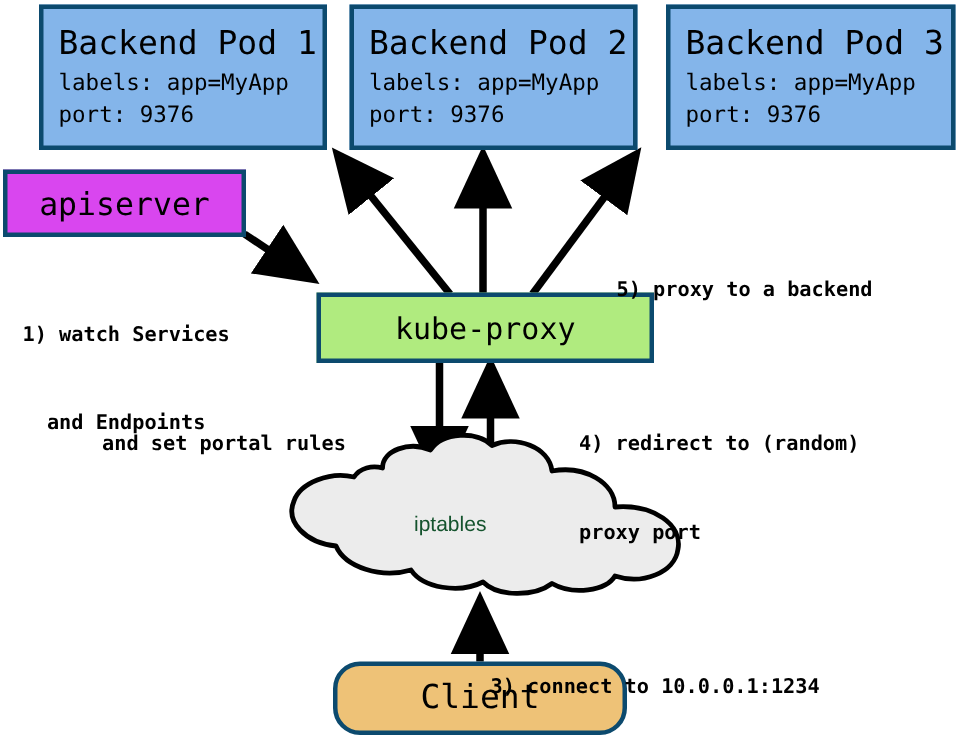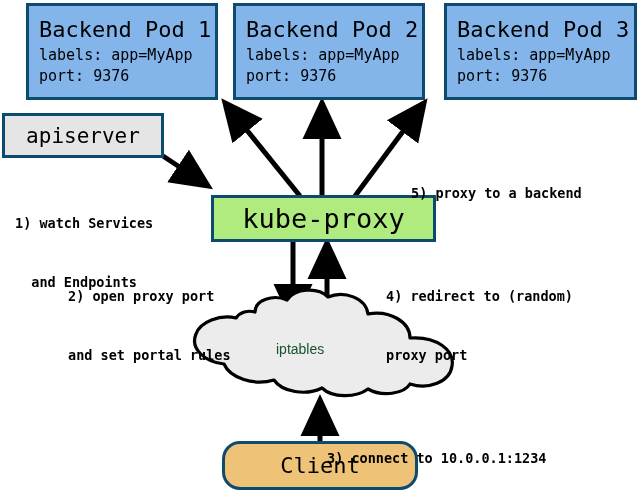--- a/index.html
+++ b/index.html
@@ -47,35 +47,35 @@
   .pod-line {
     font-size: 15px;
     color: #000;
     line-height: 1.35;
     white-space: nowrap;
   }
   .pod-body {
     margin-top: 3px;
   }
   #apiserver {
-    background: #e5e5e5;
+    background: #d946ef;
     align-items: center;
     justify-content: center;
   }
   #apiserver .label {
     font-size: 21px;
     white-space: nowrap;
   }
   #kubeproxy {
     background: #b0eb7f;
     align-items: center;
     justify-content: center;
   }
   #kubeproxy .label {
-    font-size: 27px;
+    font-size: 20px;
     white-space: nowrap;
   }
   #client {
     background: #eec277;
     align-items: center;
     justify-content: center;
     border-radius: 18px;
   }
   #client .label {
     font-size: 22px;
@@ -181,21 +181,20 @@
   <div class="node" id="client" style="left:222px; top:441px; width:196px; height:49px;">
     <div class="label">Client</div>
   </div>
 
   <div class="edge-label" style="left:15px; top:175px;text-align:center;">
     <div>1) watch Services</div>
     <div>and Endpoints</div>
   </div>
 
   <div class="edge-label" style="left:68px; top:248px;">
-    <div>2) open proxy port</div>
     <div>and set portal rules</div>
   </div>
 
   <div class="edge-label" style="left:327px; top:410px;">
     <div>3) connect to 10.0.0.1:1234</div>
   </div>
 
   <div class="edge-label" style="left:352px; top:248px;margin-left:34px;">
     <div>4) redirect to (random)</div>
     <div>proxy port</div>

